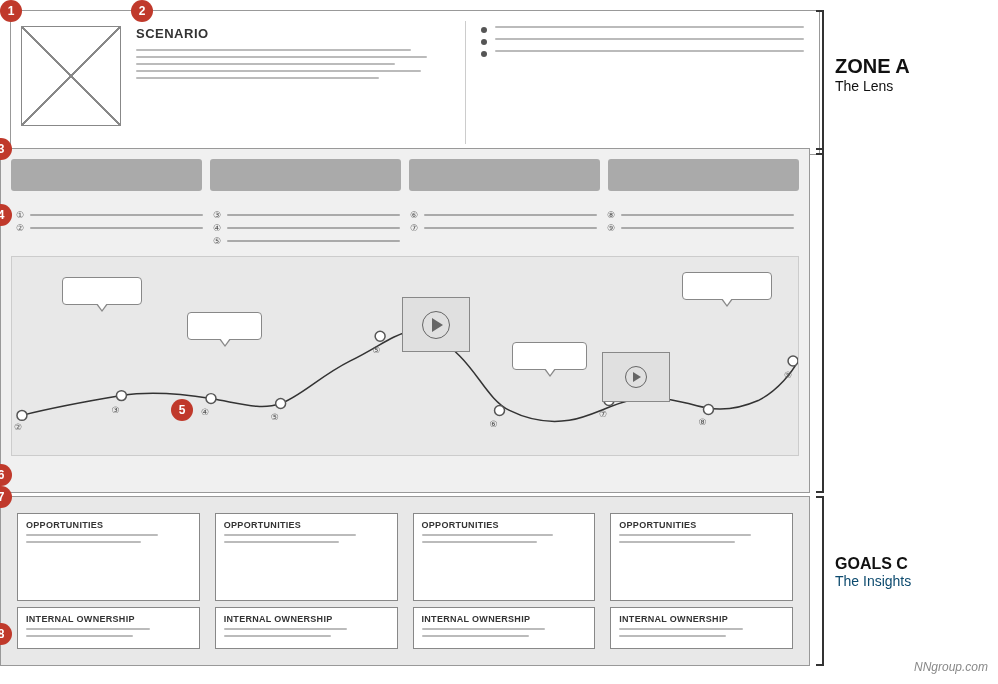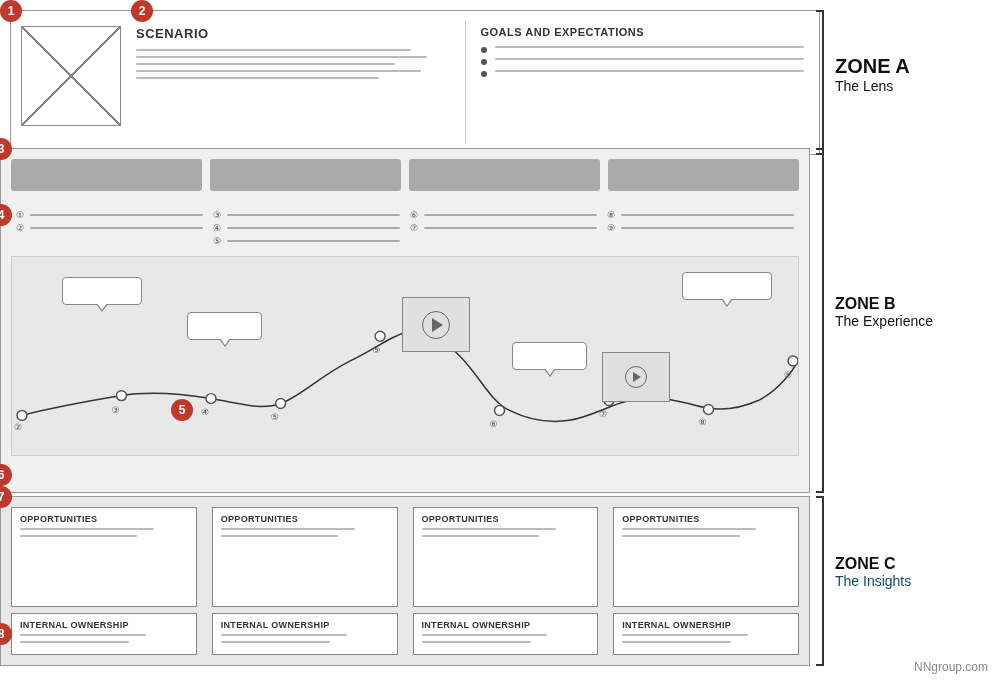--- a/index.html
+++ b/index.html
@@ -262,21 +262,21 @@
       left: 0;
       width: 810px;
       height: 170px;
       border: 1.5px solid #999;
       background: #e8e8e8;
     }
 
     .zone-c-inner {
       display: flex;
       gap: 15px;
-      padding: 10px;
+      padding: 16px;
       height: 100%;
     }
 
     .insight-col {
       flex: 1;
       display: flex;
       flex-direction: column;
       gap: 6px;
     }
 
@@ -308,20 +308,21 @@
       letter-spacing: 0.3px;
       margin-bottom: 4px;
     }
 
     .nngroup-credit {
       position: absolute;
       bottom: 10px;
       right: 10px;
       font-size: 12px;
       color: #888;
+      font-style: italic;
     }
 
   </style>
 </head>
 <body>
 
 <div style="position:relative; width:998px; height:684px; background:#fff;">
 
   <div class="zone-a" style="top:10px; left:10px;">
 
@@ -336,21 +337,20 @@
       <div class="scenario-section">
         <div class="scenario-label">SCENARIO</div>
         <div class="text-line" style="width:85%"></div>
         <div class="text-line" style="width:90%"></div>
         <div class="text-line" style="width:80%"></div>
         <div class="text-line" style="width:88%"></div>
         <div class="text-line" style="width:75%"></div>
       </div>
 
       <div class="goals-section">
-        <div class="goals-label">GOALS AND EXPECTATIONS</div>
         <div class="goals-item">
           <div class="bullet"></div>
           <div class="text-line" style="flex:1; height:2px;"></div>
         </div>
         <div class="goals-item">
           <div class="bullet"></div>
           <div class="text-line" style="flex:1; height:2px;"></div>
         </div>
         <div class="goals-item">
           <div class="bullet"></div>
@@ -545,29 +545,25 @@
   </div>
   <div style="position:absolute; left:835px; top:55px;">
     <div style="font-weight:bold; font-size:20px; color:#111;">ZONE A</div>
     <div style="font-size:14px; color:#111;">The Lens</div>
   </div>
 
   <div style="position:absolute; left:822px; top:148px; height:345px; border-right:2px solid #333;">
     <div style="position:absolute; right:-2px; top:0; width:8px; border-top:2px solid #333;"></div>
     <div style="position:absolute; right:-2px; bottom:0; width:8px; border-top:2px solid #333;"></div>
   </div>
-  <div style="position:absolute; left:835px; top:295px;">
-    <div style="font-weight:bold; font-size:16px; color:#111;">ZONE B</div>
-    <div style="font-size:14px; color:#111;">The Experience</div>
-  </div>
 
   <div style="position:absolute; left:822px; top:496px; height:170px; border-right:2px solid #333;">
     <div style="position:absolute; right:-2px; top:0; width:8px; border-top:2px solid #333;"></div>
     <div style="position:absolute; right:-2px; bottom:0; width:8px; border-top:2px solid #333;"></div>
   </div>
   <div style="position:absolute; left:835px; top:555px;">
-    <div style="font-weight:bold; font-size:16px; color:#111;">ZONE C</div>
+    <div style="font-weight:bold; font-size:16px; color:#111;">GOALS C</div>
     <div style="font-size:14px; color:#0c4a6e;">The Insights</div>
   </div>
 
   <div class="nngroup-credit">NNgroup.com</div>
 
 </div>
 
 </body></html>

